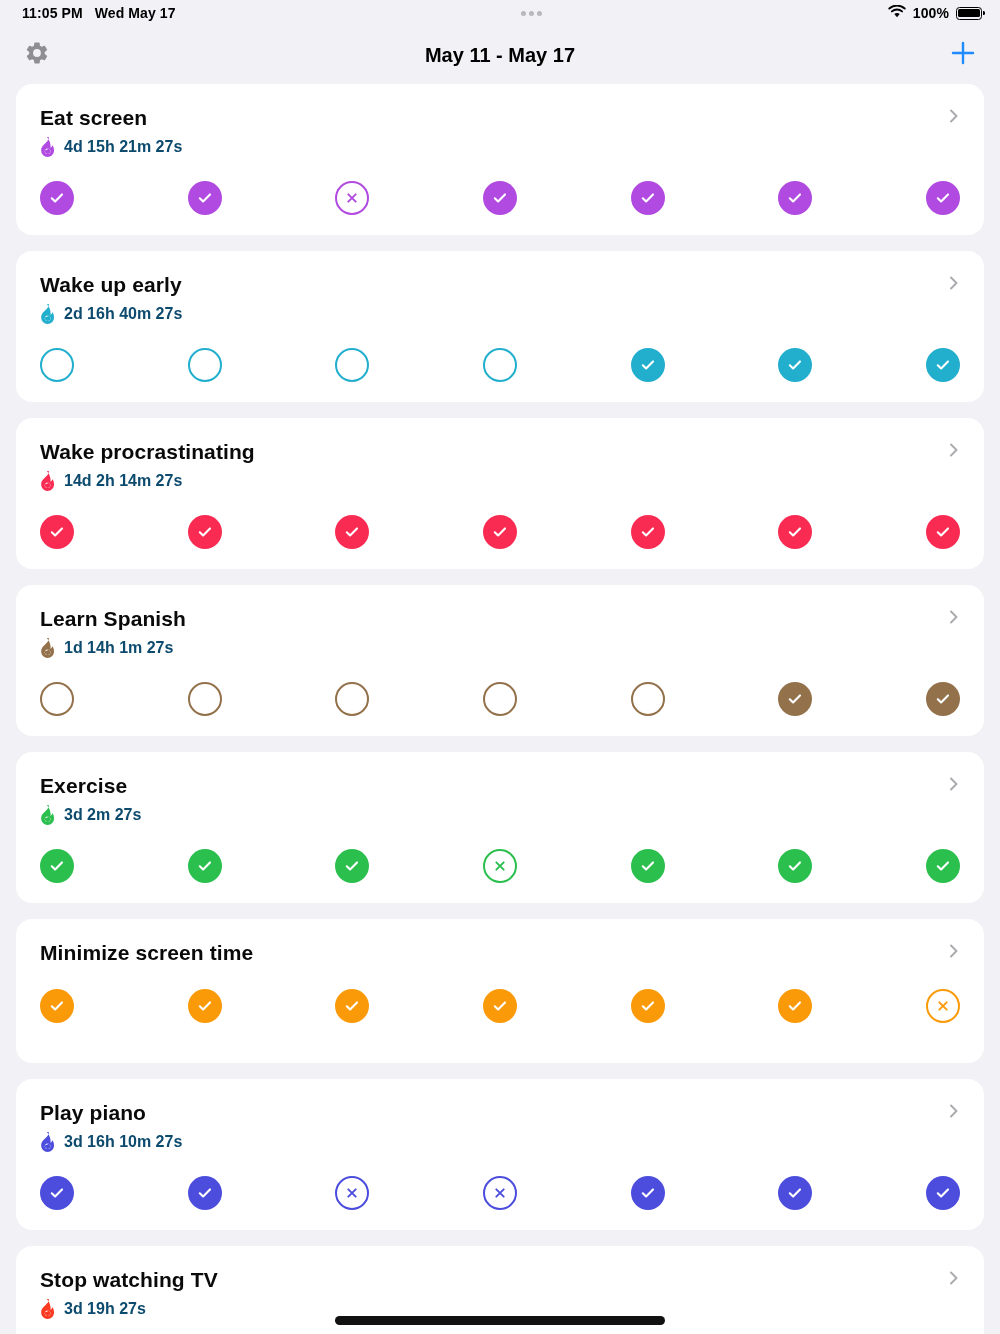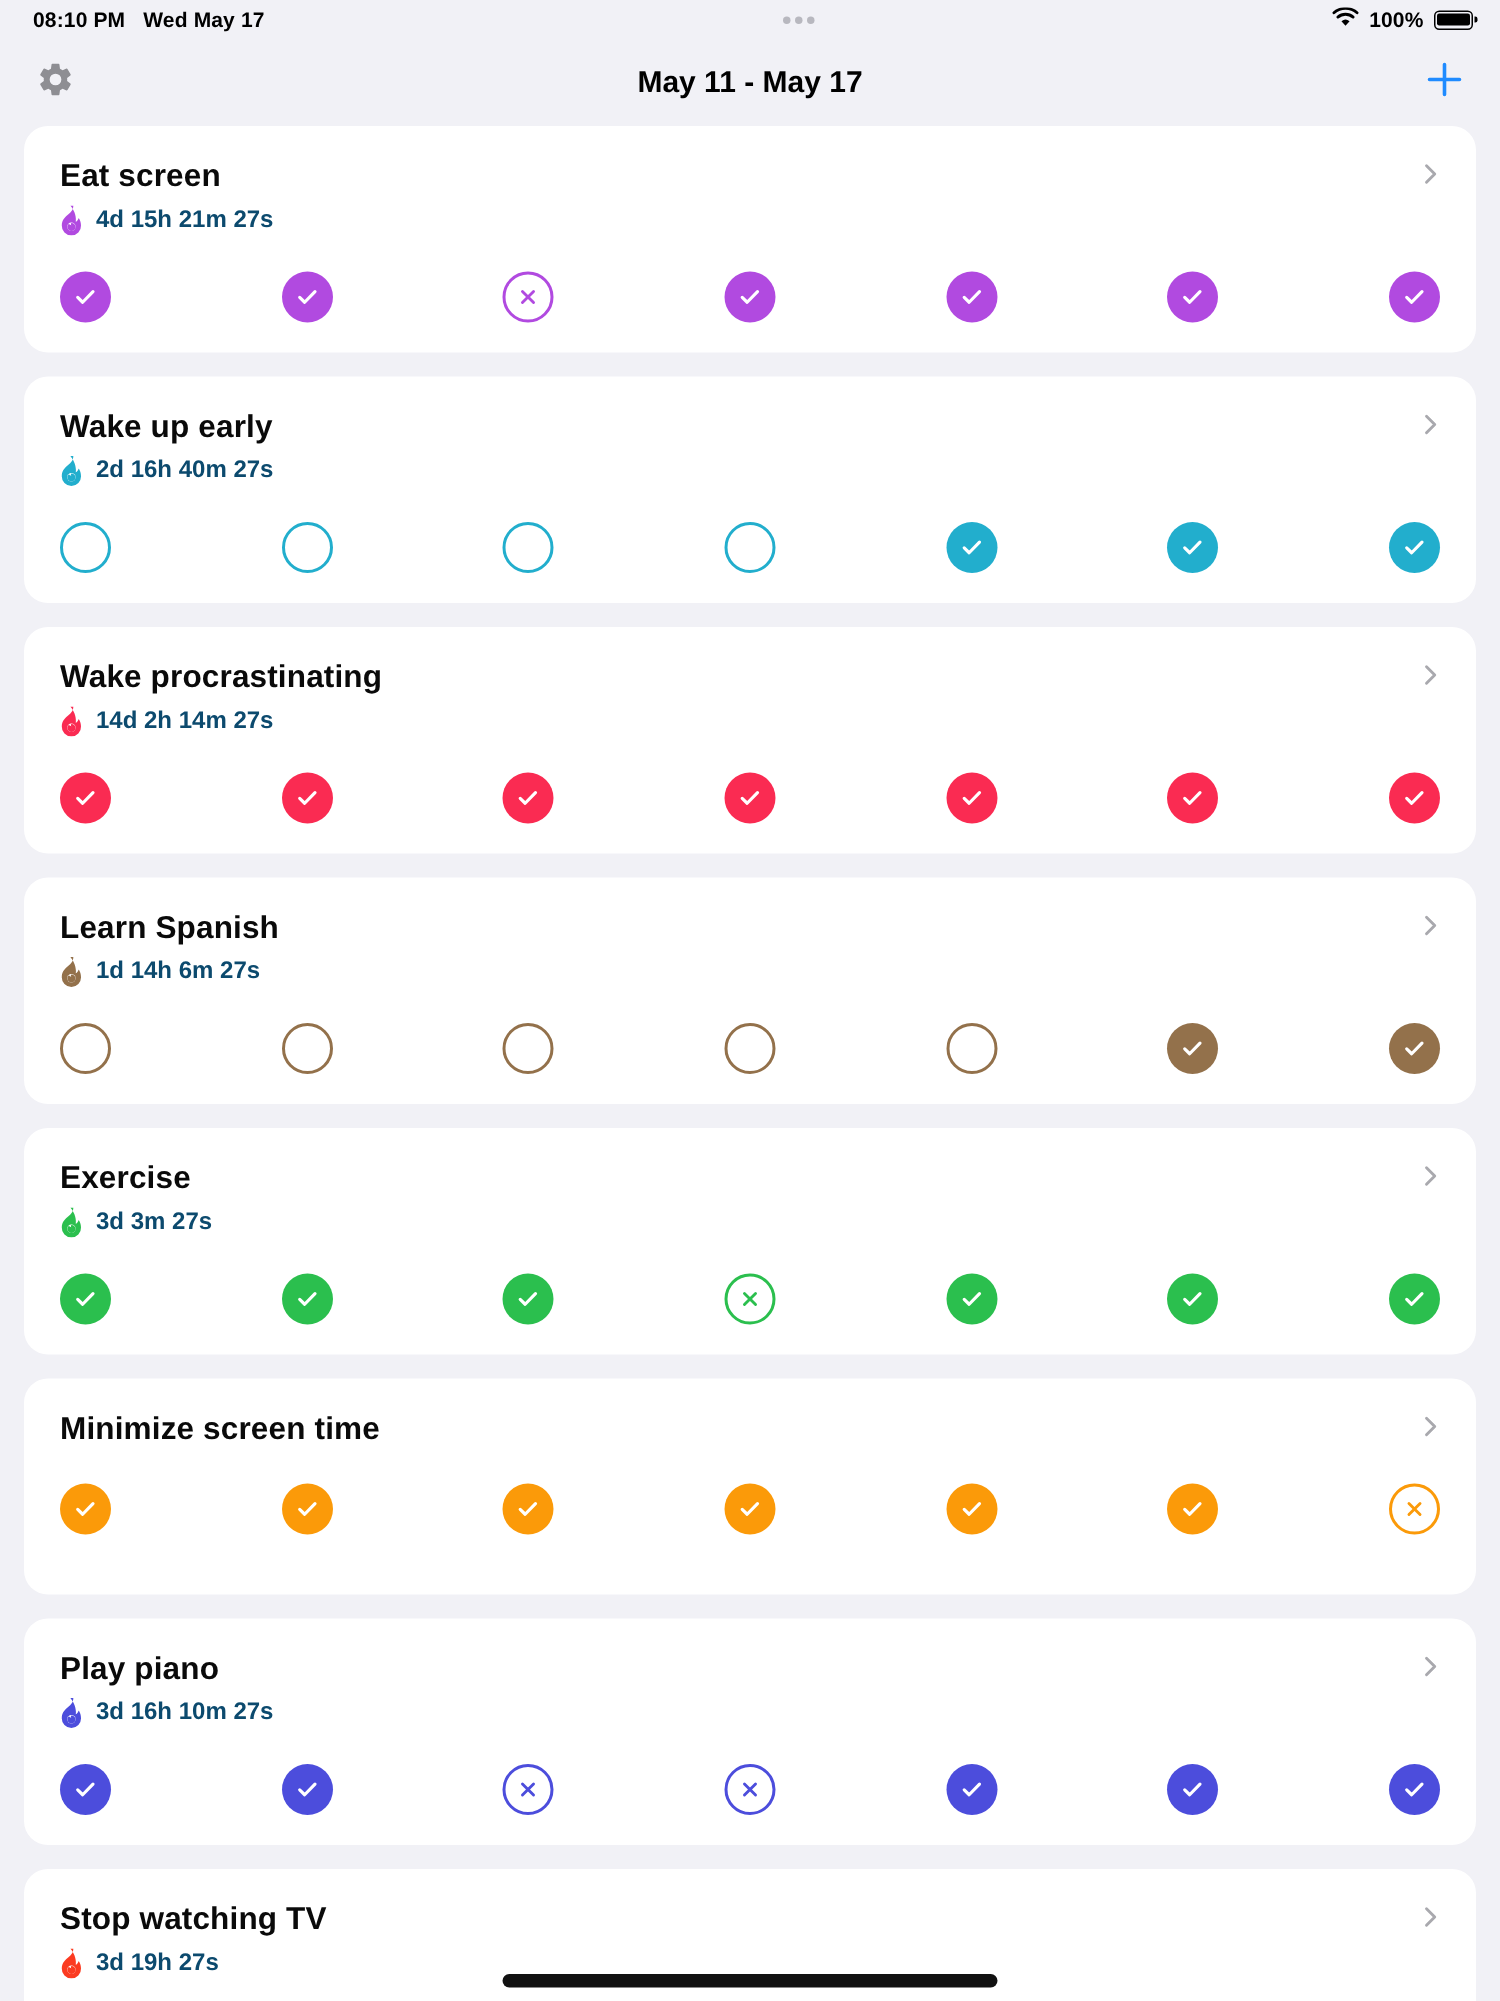--- a/index.html
+++ b/index.html
@@ -153,21 +153,21 @@
     z-index: 20;
   }
 </style>
 </head>
 <body>
 
 <div class="screen">
 
   <div class="status-bar">
     <div class="status-left">
-      <span>08:10 PM</span>
+      <span>11:05 PM</span>
       <span>Wed May 17</span>
     </div>
     <div class="status-center">
       <span class="status-dots">
         <i></i>
           <i></i>
           <i></i>
       </span>
     </div>
     <div class="status-right">
@@ -342,21 +342,21 @@
         </div>
       </div>
       <div class="card">
         <div class="card-title">Learn Spanish</div>
         <div class="streak-row">
           <span class="flame"><svg width="15" height="20" viewBox="0 0 15 20">
               <path fill="#93714B" d="M8.9 0C8.9 3.1 7.2 4.4 5.6 5.9 3.6 7.7 1.2 9.6 1.2 13.3A6.4 6.4 0 0 0 7.6 20a6.4 6.4 0 0 0 6.4-6.7c0-3.2-1.6-5-1.6-5s-.4 1.8-1.9 2.6c.4-2.7-.2-6.7-3.6-10.9z"></path>
               <circle cx="7.6" cy="14.2" r="2.8" fill="#ffffff"></circle>
               <path fill="#93714B" d="M7.6 11.6c1.6 0 2.8 1.2 2.8 2.7 0 1.5-1.2 2.7-2.8 2.7-1.5 0-2.7-1.2-2.7-2.7 0-.9.4-1.5 1-2.1.4.6 1 .9 1.7.9-.5-.5-.5-1.1 0-1.5z"></path>
             </svg></span>
-          <span class="streak-text">1d 14h 6m 27s</span>
+          <span class="streak-text">1d 14h 1m 27s</span>
         </div>
         <div class="chevron"><svg width="16" height="16" viewBox="0 0 16 16">
             <path d="M5 2.5 10.5 8 5 13.5" stroke="#a9a9ae" stroke-width="1.9" fill="none" stroke-linecap="round" stroke-linejoin="round"></path>
           </svg></div>
         <div class="marks">
           <div class="mark empty" style="color: rgb(147, 113, 75);"></div>
           <div class="mark empty" style="color: rgb(147, 113, 75);"></div>
           <div class="mark empty" style="color: rgb(147, 113, 75);"></div>
           <div class="mark empty" style="color: rgb(147, 113, 75);"></div>
           <div class="mark empty" style="color: rgb(147, 113, 75);"></div>
@@ -373,21 +373,21 @@
         </div>
       </div>
       <div class="card">
         <div class="card-title">Exercise</div>
         <div class="streak-row">
           <span class="flame"><svg width="15" height="20" viewBox="0 0 15 20">
               <path fill="#2BBF4E" d="M8.9 0C8.9 3.1 7.2 4.4 5.6 5.9 3.6 7.7 1.2 9.6 1.2 13.3A6.4 6.4 0 0 0 7.6 20a6.4 6.4 0 0 0 6.4-6.7c0-3.2-1.6-5-1.6-5s-.4 1.8-1.9 2.6c.4-2.7-.2-6.7-3.6-10.9z"></path>
               <circle cx="7.6" cy="14.2" r="2.8" fill="#ffffff"></circle>
               <path fill="#2BBF4E" d="M7.6 11.6c1.6 0 2.8 1.2 2.8 2.7 0 1.5-1.2 2.7-2.8 2.7-1.5 0-2.7-1.2-2.7-2.7 0-.9.4-1.5 1-2.1.4.6 1 .9 1.7.9-.5-.5-.5-1.1 0-1.5z"></path>
             </svg></span>
-          <span class="streak-text">3d 3m 27s</span>
+          <span class="streak-text">3d 2m 27s</span>
         </div>
         <div class="chevron"><svg width="16" height="16" viewBox="0 0 16 16">
             <path d="M5 2.5 10.5 8 5 13.5" stroke="#a9a9ae" stroke-width="1.9" fill="none" stroke-linecap="round" stroke-linejoin="round"></path>
           </svg></div>
         <div class="marks">
           <div class="mark check" style="background: rgb(43, 191, 78);">
             <svg width="18" height="18" viewBox="0 0 18 18">
               <path d="M3.8 9.3 7.1 12.5 14 5.4" stroke="#ffffff" stroke-width="2.1" fill="none" stroke-linecap="round" stroke-linejoin="round"></path>
             </svg>
           </div>

